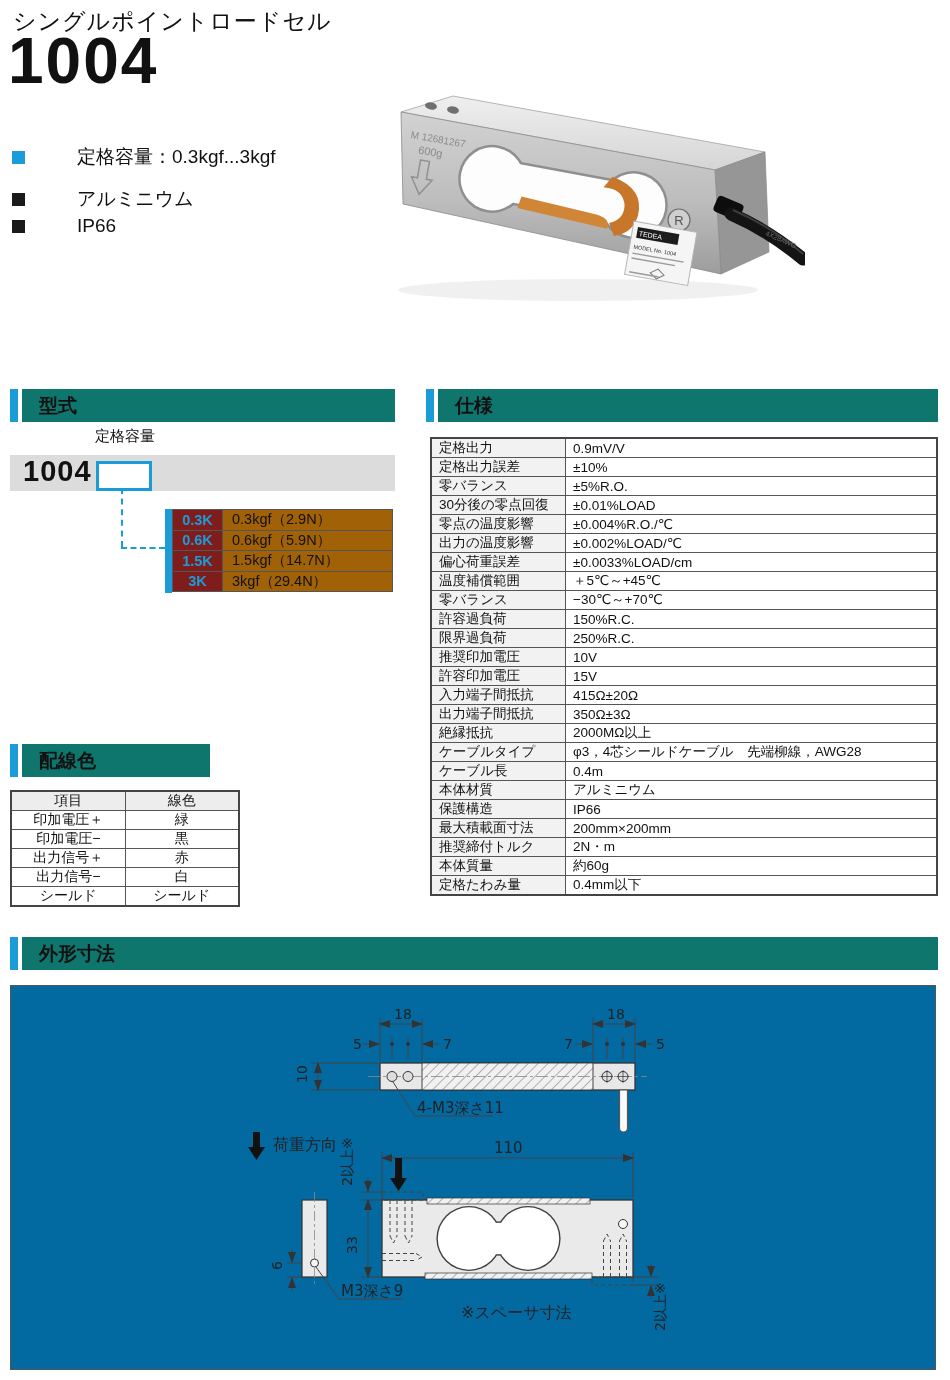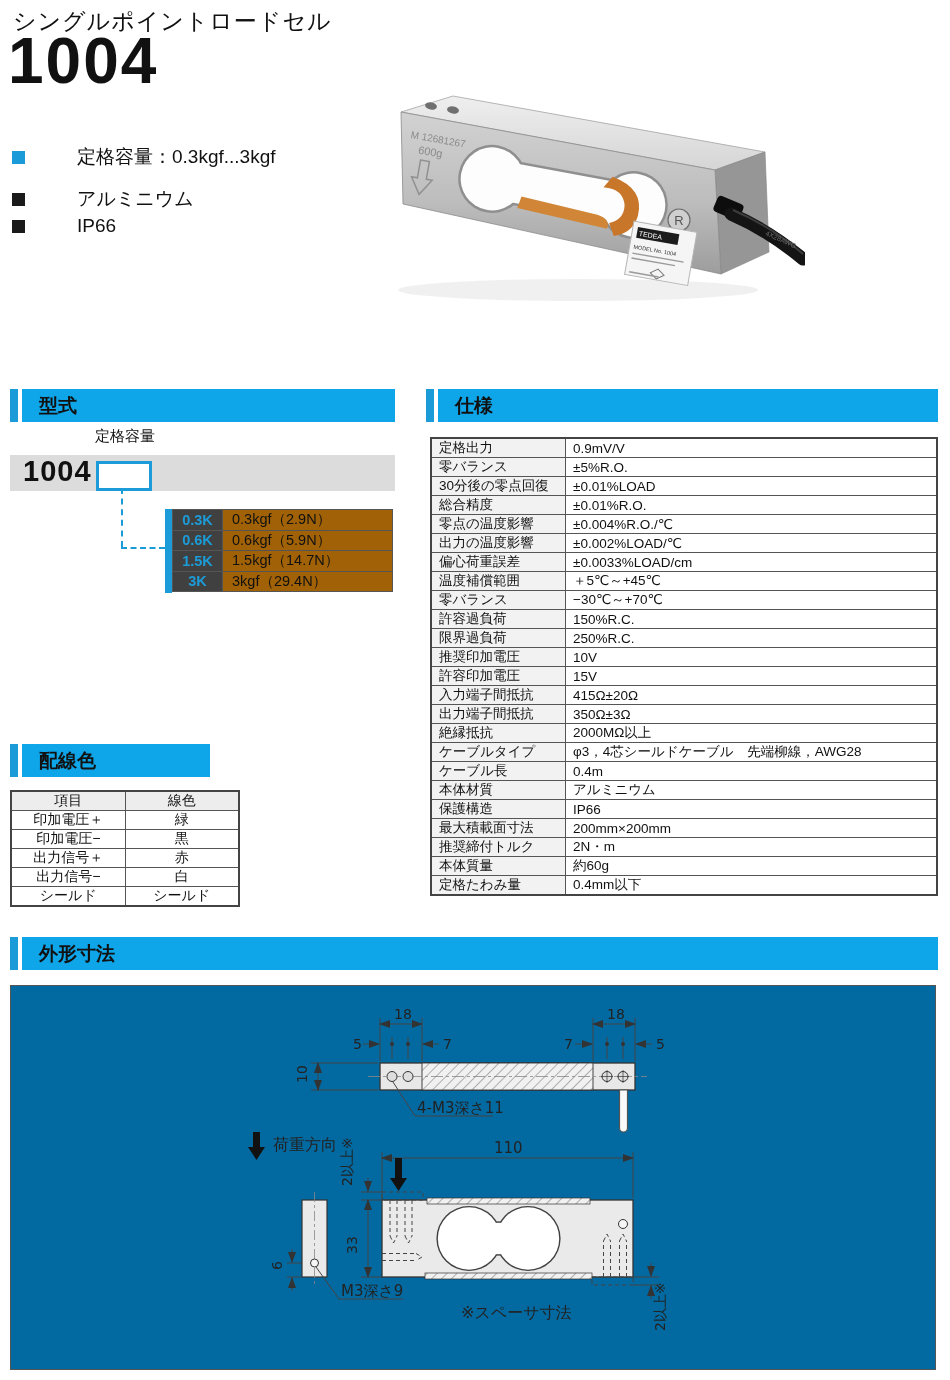--- a/index.html
+++ b/index.html
@@ -8,34 +8,34 @@
   .abs{position:absolute;}
 
   
   .page-title{left:13px;top:6px;font-size:23px;font-weight:500;letter-spacing:1px;}
   .model-number{left:8px;top:24px;font-size:64px;font-weight:900;letter-spacing:2px;}
   .bullet{display:flex;align-items:center;font-size:19px;gap:39px;}
   .bullet .sq{width:13px;height:13px;margin-right:13px;flex:none;}
 
   
   .sec-bar{width:8px;height:33px;}
-  .sec-strip{height:33px;background:#0ea5e9;display:flex;align-items:center;
+  .sec-strip{height:33px;background:#0f766e;display:flex;align-items:center;
              padding-left:17px;font-weight:bold;font-size:19px;box-sizing:border-box;}
 
   
   .cap-label{font-size:15px;}
   .model-strip{left:10px;top:455px;width:385px;height:36px;background:#dcdcdc;}
   .model-prefix{left:23px;top:455px;font-size:29px;font-weight:800;letter-spacing:1px;}
   .cap-box{left:96px;top:461px;width:50px;height:24px;background:#fff;}
   .vdash{left:121px;top:488px;height:59px;border-left:2px dashed #1b9cd8;}
   .hdash{left:121px;top:547px;width:44px;border-top:2px dashed #1b9cd8;}
   .cap-bluebar{left:165px;top:509px;width:7px;height:84px;}
   table.cap{left:172px;top:509px;width:221px;border-collapse:collapse;position:absolute;table-layout:fixed;}
   table.cap td{border:1px solid #555;height:19.5px;font-size:14.5px;padding:0;}
-  table.cap td.code{width:49px;text-align:center;font-weight:bold;background:#404040;}
+  table.cap td.code{width:49px;text-align:center;font-weight:bold;background:#7f1d1d;}
   table.cap td.val{padding-left:9px;background:#a16207;}
 
   
   table.spec{left:430px;top:437px;width:508px;position:absolute;border-collapse:collapse;
              border:2px solid #444;table-layout:fixed;}
   table.spec th,table.spec td{border:1px solid #555;font-size:13.5px;font-weight:normal;
              text-align:left;height:16.9px;padding:0 0 0 7px;white-space:nowrap;overflow:hidden;}
   table.spec th{background:#f2f2f2;width:126px;}
 
   
@@ -171,30 +171,30 @@
 <div class="abs sec-strip" style="left:438px;top:389px;width:500px;">
   <span>仕様</span>
 </div>
 <table class="spec">
   <tbody>
       <tr>
         <th>定格出力</th>
         <td>0.9mV/V</td>
       </tr>
       <tr>
+        <th>定格出力誤差</th>
+        <td>±10%</td>
+      </tr>
+      <tr>
         <th>零バランス</th>
         <td>±5%R.O.</td>
       </tr>
       <tr>
         <th>30分後の零点回復</th>
         <td>±0.01%LOAD</td>
-      </tr>
-      <tr>
-        <th>総合精度</th>
-        <td>±0.01%R.O.</td>
       </tr>
       <tr>
         <th>零点の温度影響</th>
         <td>±0.004%R.O./℃</td>
       </tr>
       <tr>
         <th>出力の温度影響</th>
         <td>±0.002%LOAD/℃</td>
       </tr>
       <tr>

